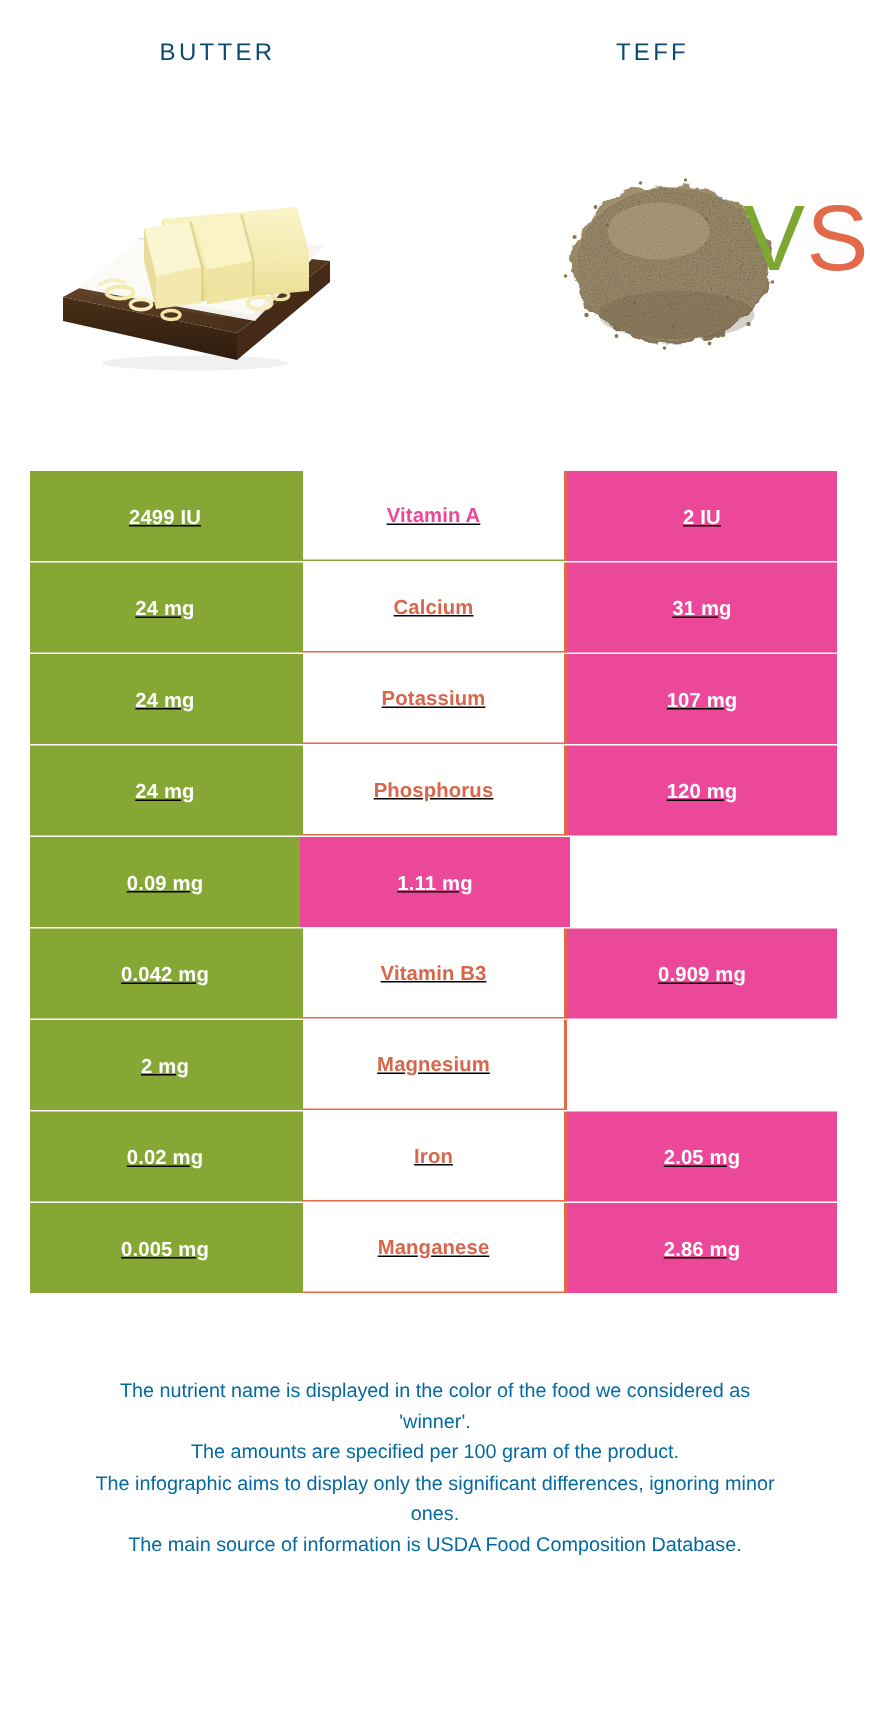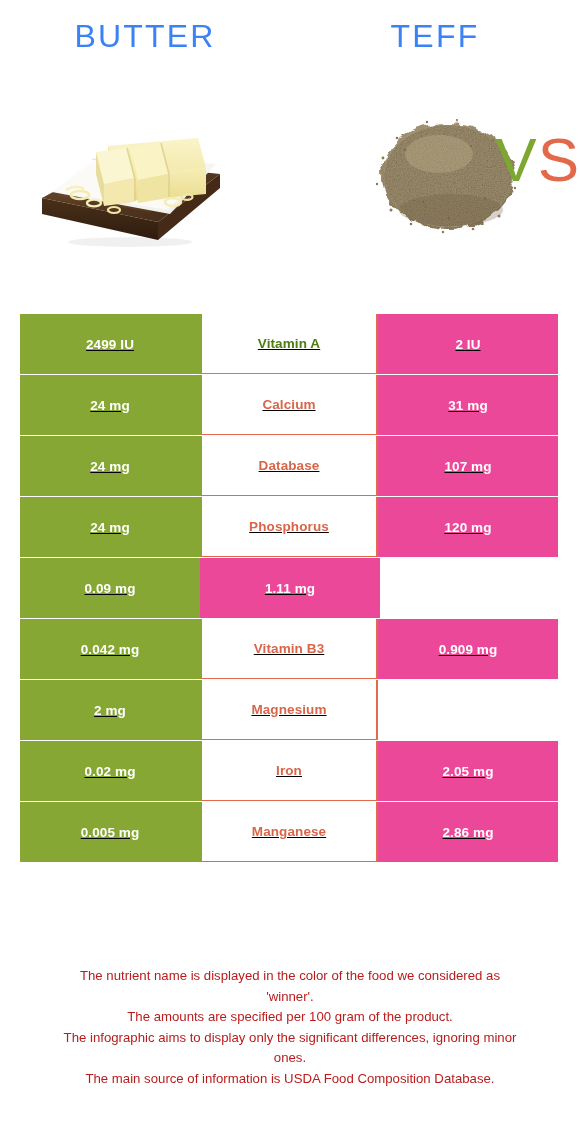--- a/index.html
+++ b/index.html
@@ -24,24 +24,24 @@
     position: absolute;
     top: 18px;
     left: 0;
     width: 580px;
     height: 44px;
     display: flex;
   }
   .title-cell {
     flex: 1 1 50%;
     text-align: center;
-    font-size: 32px;
+    font-size: 16px;
     font-weight: 300;
     letter-spacing: 2.2px;
-    color: #3b82f6;
+    color: #0c4a6e;
     font-family: "Liberation Sans", sans-serif;
     line-height: 36px;
     white-space: nowrap;
   }
 
   
   .hero {
     position: absolute;
     top: 88px;
     left: 0;
@@ -117,33 +117,33 @@
     border-right: 2px solid #E2694A;
   }
   .cell-mid.win-teff {
     border-bottom-color: #E2694A;
   }
   .cell-right {
     width: 180px;
     background: #ec4899;
     color: #ffffff;
   }
-  .win-butter .label { color: #4d7c0f; }
+  .win-butter .label { color: #ec4899; }
   .win-teff .label   { color: #D9654A; }
 
   
   .footer {
     position: absolute;
-    top: 966px;
+    top: 917px;
     left: 20px;
     width: 540px;
     text-align: center;
     font-size: 13.2px;
     line-height: 20.5px;
-    color: #b91c1c;
+    color: #0369a1;
     font-family: "Liberation Sans", sans-serif;
   }
   .footer p { margin: 0; }
 </style>
 </head>
 <body>
 
 <div id="page">
 
   <div class="titles">
@@ -290,21 +290,21 @@
       <div class="row win-teff">
         <div class="cell cell-left">24 mg</div>
         <div class="cell cell-mid win-teff">
           <span class="label">Calcium</span>
         </div>
         <div class="cell cell-right">31 mg</div>
       </div>
       <div class="row win-teff">
         <div class="cell cell-left">24 mg</div>
         <div class="cell cell-mid win-teff">
-          <span class="label">Database</span>
+          <span class="label">Potassium</span>
         </div>
         <div class="cell cell-right">107 mg</div>
       </div>
       <div class="row win-teff">
         <div class="cell cell-left">24 mg</div>
         <div class="cell cell-mid win-teff">
           <span class="label">Phosphorus</span>
         </div>
         <div class="cell cell-right">120 mg</div>
       </div>

